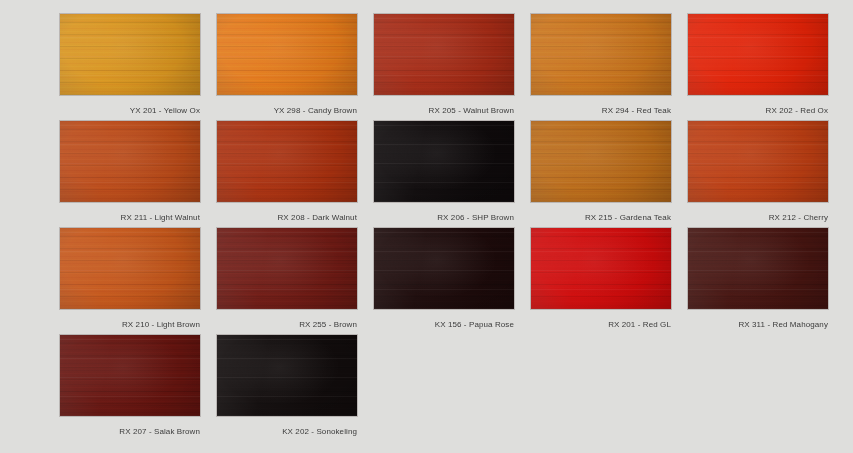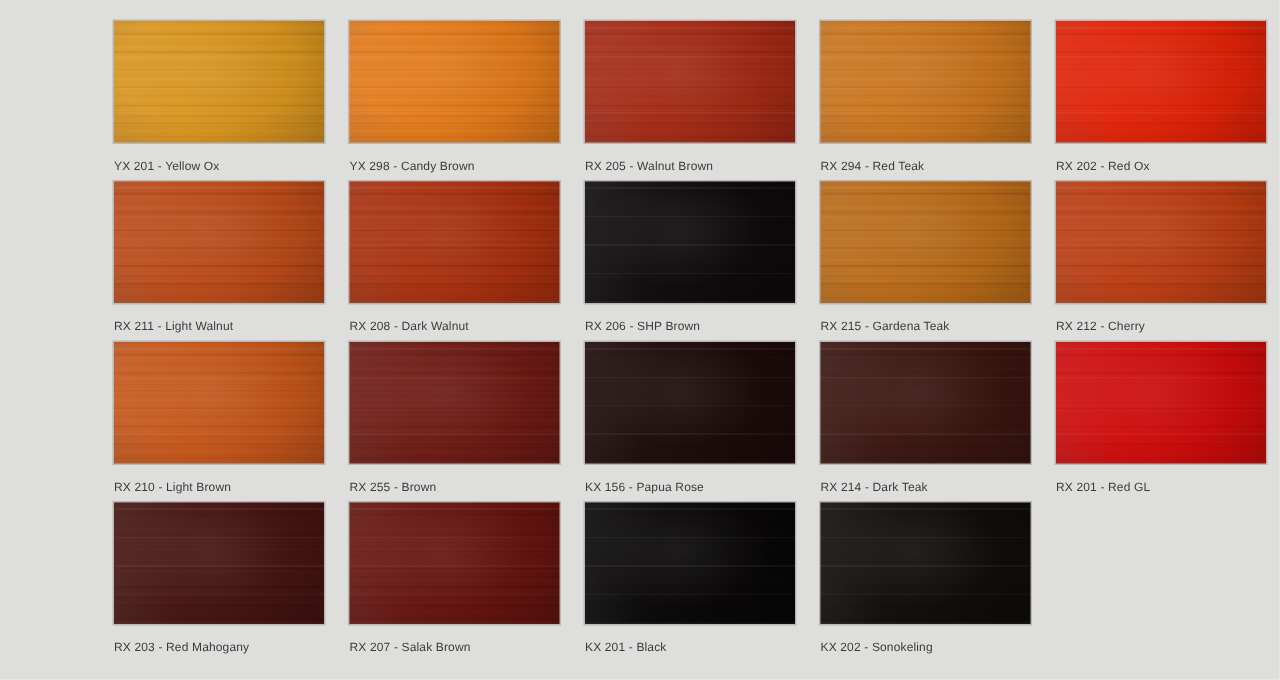--- a/index.html
+++ b/index.html
@@ -21,21 +21,21 @@
     grid-template-rows:repeat(4,107px);
     column-gap:17px;
     row-gap:0px;
     justify-content:space-between;
   }
   .cell{
     position:relative;
     width:124px;
     display:flex;
     flex-direction:column;
-    align-items:flex-start;
+    align-items:flex-end;
     padding-left:29px;
   }
   .swatch{
     width:140px;height:81px;
     position:relative;
     overflow:hidden;
     box-shadow:0 0 0 1px rgba(120,110,105,0.35);
   }
   .swatch .grain{
     position:absolute;inset:0;
@@ -202,63 +202,45 @@
       <div class="cell">
         <div class="swatch" style="background: rgb(28, 10, 10);">
           <div class="grain"></div>
           <div class="grain2"></div>
           <div class="sheen"></div>
           <div class="vign"></div>
         </div>
         <div class="label">KX 156 - Papua Rose</div>
       </div>
       <div class="cell">
-        <div class="swatch" style="background: rgb(58, 21, 15);">
-          <div class="grain"></div>
-          <div class="grain2"></div>
-          <div class="sheen"></div>
-          <div class="vign"></div>
-        </div>
-        <div class="label">RX 214 - Dark Teak</div>
-      </div>
-      <div class="cell">
         <div class="swatch" style="background: rgb(206, 11, 11);">
           <div class="grain"></div>
           <div class="grain2"></div>
           <div class="sheen"></div>
           <div class="vign"></div>
         </div>
         <div class="label">RX 201 - Red GL</div>
       </div>
       <div class="cell">
         <div class="swatch" style="background: rgb(69, 20, 16);">
           <div class="grain"></div>
           <div class="grain2"></div>
           <div class="sheen"></div>
           <div class="vign"></div>
         </div>
-        <div class="label">RX 203 - Red Mahogany</div>
+        <div class="label">RX 311 - Red Mahogany</div>
       </div>
       <div class="cell">
         <div class="swatch" style="background: rgb(101, 20, 15);">
           <div class="grain"></div>
           <div class="grain2"></div>
           <div class="sheen"></div>
           <div class="vign"></div>
         </div>
         <div class="label">RX 207 - Salak Brown</div>
-      </div>
-      <div class="cell">
-        <div class="swatch" style="background: rgb(8, 6, 6);">
-          <div class="grain"></div>
-          <div class="grain2"></div>
-          <div class="sheen"></div>
-          <div class="vign"></div>
-        </div>
-        <div class="label">KX 201 - Black</div>
       </div>
       <div class="cell">
         <div class="swatch" style="background: rgb(17, 12, 12);">
           <div class="grain"></div>
           <div class="grain2"></div>
           <div class="sheen"></div>
           <div class="vign"></div>
         </div>
         <div class="label">KX 202 - Sonokeling</div>
       </div>

